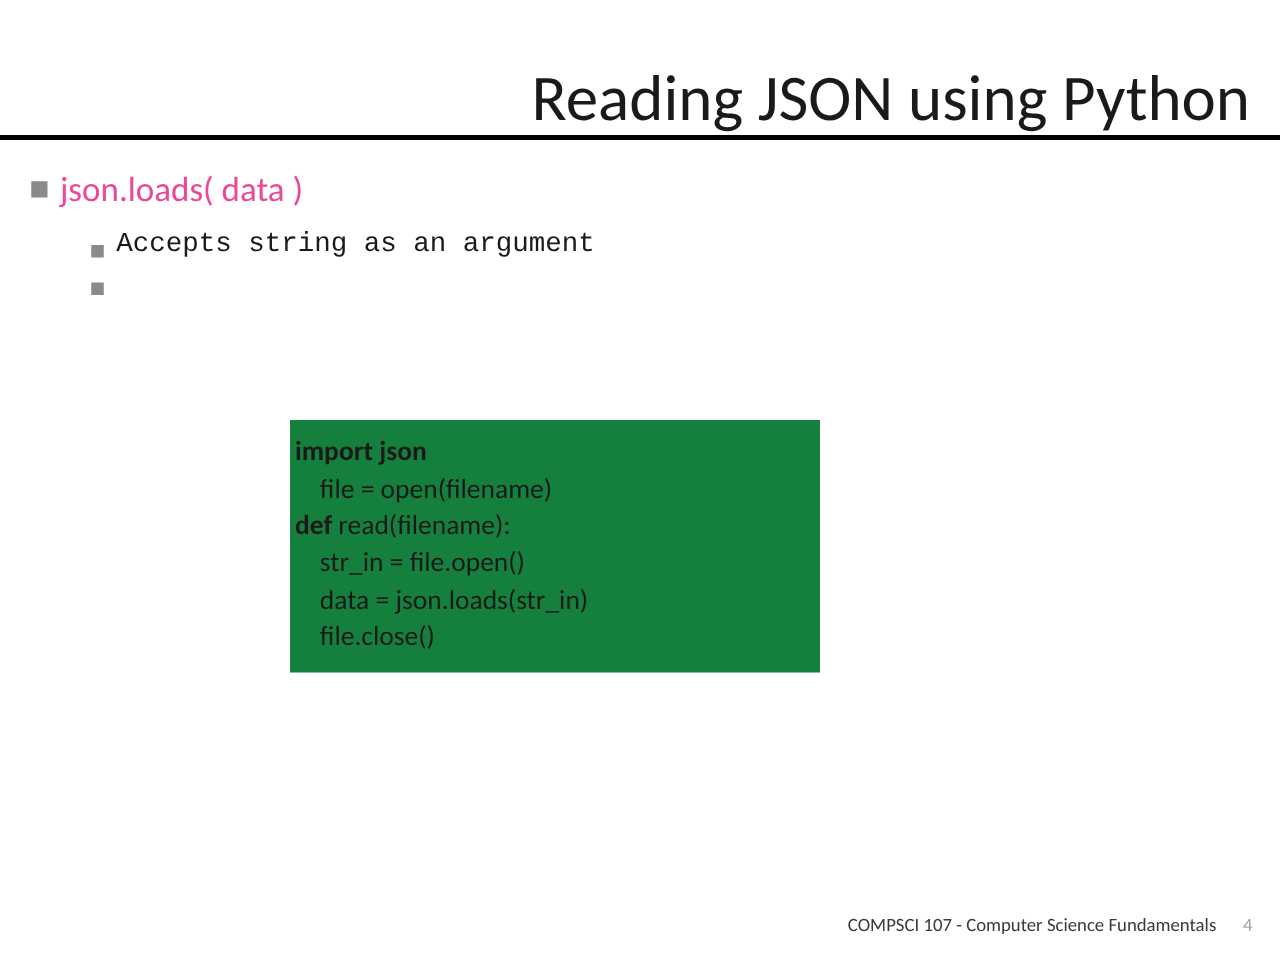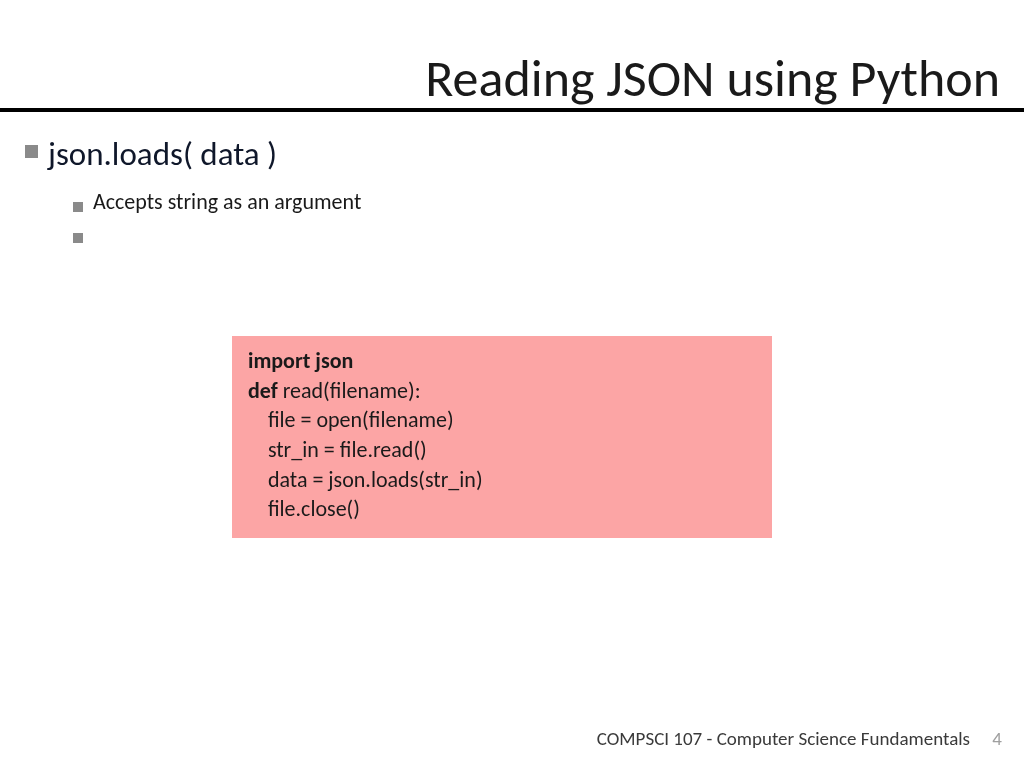--- a/index.html
+++ b/index.html
@@ -41,63 +41,64 @@
   }
   .bullet-l1 .marker {
     width: 13px;
     height: 13px;
     background: #8a8a8a;
     margin-top: 11px;
     margin-right: 10px;
     flex-shrink: 0;
   }
   .bullet-l1 .text {
-    font-size: 33px;
-    color: #0f172a;
+    font-size: 28px;
+    color: #ec4899;
   }
   .sublist {
     margin-left: 48px;
   }
   .bullet-l2 {
     display: flex;
     align-items: center;
     margin-bottom: 8px;
+    font-family: Liberation Mono, monospace;
   }
   .bullet-l2 .marker {
     width: 10px;
     height: 10px;
     background: #8a8a8a;
     margin-top: 10px;
     margin-right: 10px;
     flex-shrink: 0;
   }
   .bullet-l2 .text {
     font-size: 22px;
     color: #1a1a1a;
   }
   .code-box {
     position: absolute;
     top: 336px;
     left: 232px;
-    width: 540px;
-    background: #fca5a5;
-    padding: 10px 16px 14px 16px;
+    width: 424px;
+    background: #15803d;
+    padding: 10px 16px 14px 4px;
   }
   .code-line {
     font-size: 22px;
     line-height: 1.35;
     color: #1a1a1a;
     white-space: pre;
   }
   .code-line b { font-weight: 700; }
   .footer {
     position: absolute;
     bottom: 18px;
     right: 22px;
-    font-size: 19px;
+    font-size: 15px;
     color: #3a3a3a;
   }
   .footer .num {
     color: #a0a0a0;
     margin-left: 18px;
   }
 </style>
 </head>
 <body>
 
@@ -115,23 +116,23 @@
       <span class="text">Accepts string as an argument</span>
     </div>
     <div class="bullet-l2">
       <span class="marker"></span>
     </div>
   </div>
 </div>
 
 <div class="code-box">
   <div class="code-line"><b>import json</b></div>
+  <div class="code-line">    file = open(filename)</div>
   <div class="code-line"><b>def </b><span>read(filename):</span></div>
-  <div class="code-line">    file = open(filename)</div>
-  <div class="code-line">    str_in = file.read()</div>
+  <div class="code-line">    str_in = file.open()</div>
   <div class="code-line">    data = json.loads(str_in)</div>
   <div class="code-line">    file.close()</div>
 </div>
 
 <div class="footer">
   <span>COMPSCI 107 - Computer Science Fundamentals</span>
   <span class="num">4</span>
 </div>
 
 </body></html>

